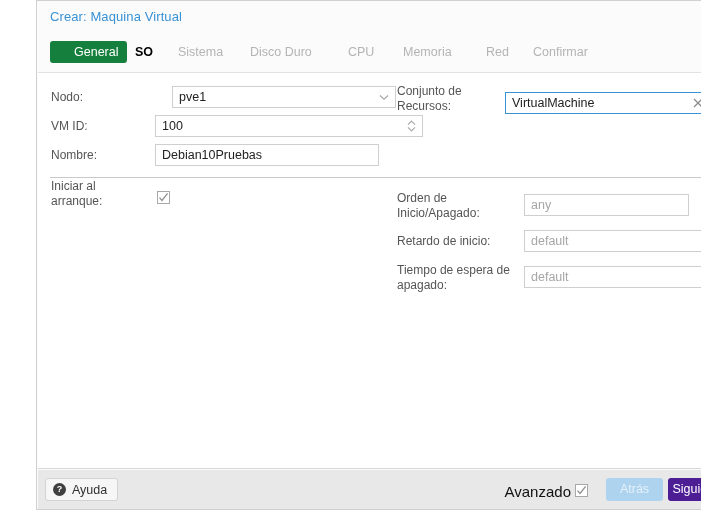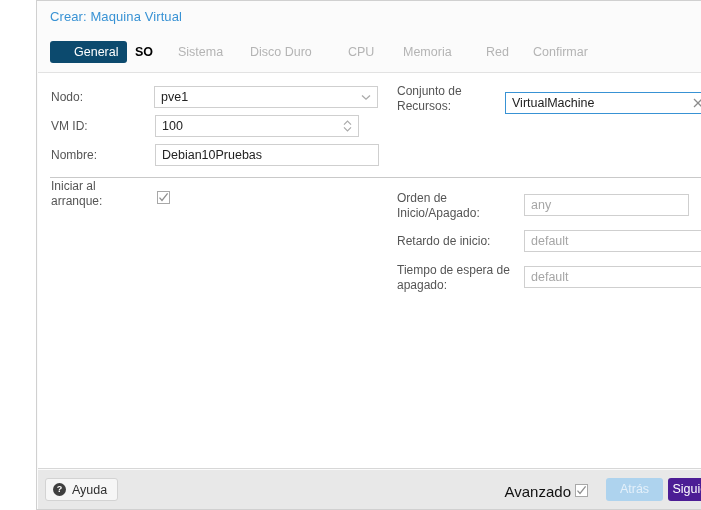--- a/index.html
+++ b/index.html
@@ -69,21 +69,21 @@
     white-space: nowrap;
     border-radius: 3px;
     cursor: default;
   }
   .tab.enabled {
     color: #000000;
     font-weight: bold;
     cursor: pointer;
   }
   .tab.active {
-    background: #0c4a6e;
+    background: #15803d;
     color: #ffffff;
     font-weight: normal;
     cursor: pointer;
     padding-left: 24px;
   }
 
   
   .panel {
     position: absolute;
     left: 1px; top: 71px;
@@ -248,31 +248,31 @@
     <div class="tab" style="left:204px;">Disco Duro</div>
     <div class="tab" style="left:302px;">CPU</div>
     <div class="tab" style="left:357px;">Memoria</div>
     <div class="tab" style="left:440px;">Red</div>
     <div class="tab" style="left:487px;">Confirmar</div>
   </div>
 
   <div class="panel">
 
     <div class="form-label" style="left:13px; top:17px;">Nodo:</div>
-    <div class="field" style="left:116px; top:13px; width:224px;">
+    <div class="field" style="left:134px; top:13px; width:224px;">
       <span>pve1</span>
       <span class="fld-icon" style="right:2px;">
         <svg width="10" height="7" viewBox="0 0 10 7">
             <path d="M1 1.6 L5 5.2 L9 1.6" fill="none" stroke="#aaaaaa" stroke-width="1.3"></path>
           </svg>
       </span>
     </div>
 
     <div class="form-label" style="left:13px; top:46px;">VM ID:</div>
-    <div class="field" style="left:117px; top:42px; width:204px;">
+    <div class="field" style="left:117px; top:42px; width:268px;">
       <span>100</span>
       <span class="fld-icon" style="right:2px;">
         <svg width="11" height="16" viewBox="0 0 11 16">
           <path d="M2 6.6 L5.5 3 L9 6.6" fill="none" stroke="#aaaaaa" stroke-width="1.2"></path>
           <path d="M2 9.4 L5.5 13 L9 9.4" fill="none" stroke="#aaaaaa" stroke-width="1.2"></path>
         </svg>
       </span>
     </div>
 
     <div class="form-label" style="left:13px; top:75px;">Nombre:</div>

